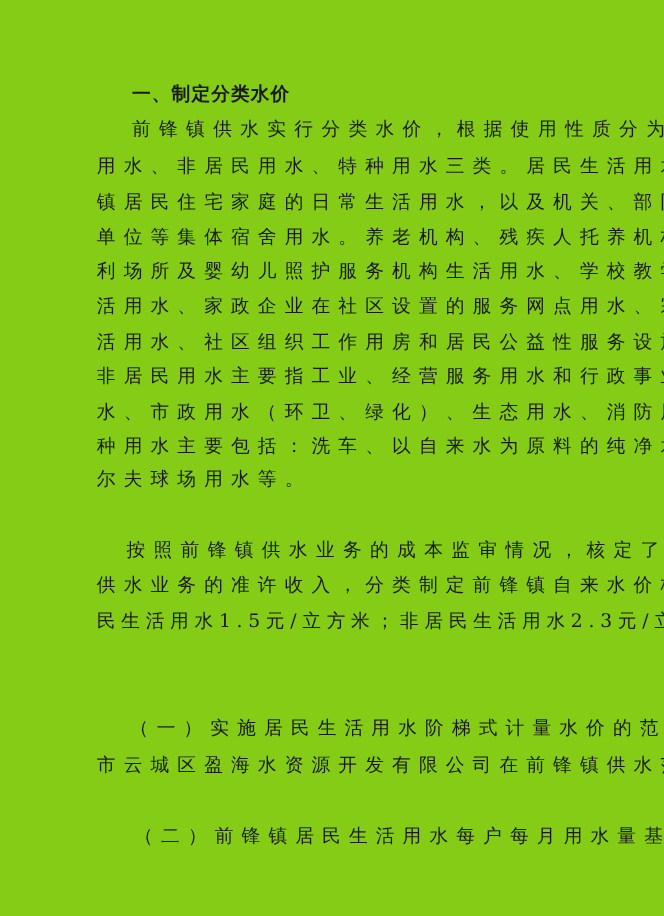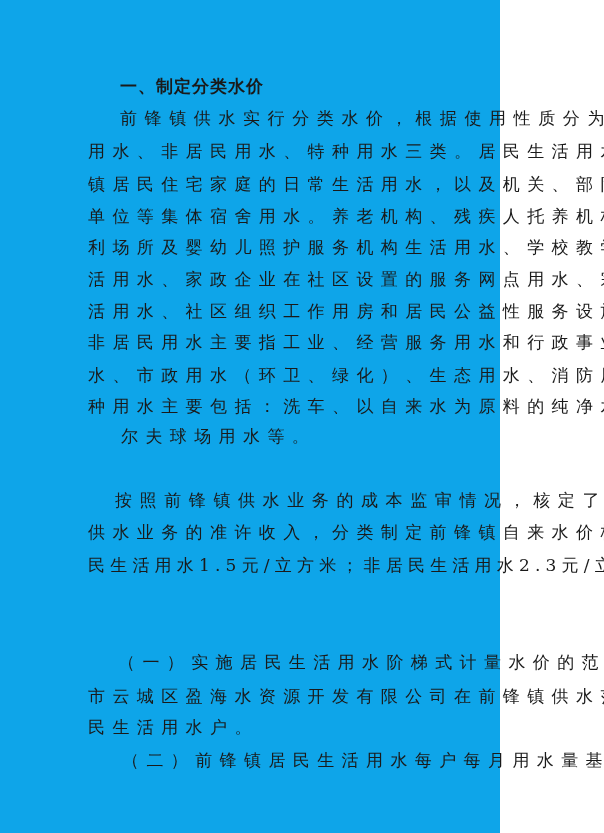--- a/index.html
+++ b/index.html
@@ -12,23 +12,23 @@
     height: 833px;
     position: relative;
     overflow: hidden;
     font-family: "DejaVu Serif", "Liberation Serif", serif;
     color: #1a1a1a;
   }
   .page {
     position: absolute;
     left: 0;
     top: 0;
-    width: 500px;
+    width: 604px;
     height: 833px;
-    background: #0ea5e9;
+    background: #84cc16;
   }
   .line {
     position: absolute;
     left: 88px;
     width: 430px;
     height: 32px;
     line-height: 32px;
     font-size: 17px;
     letter-spacing: 7.4px;
     white-space: nowrap;
@@ -51,24 +51,23 @@
   <div class="line indent" style="top:102px; letter-spacing:7.6px;">前锋镇供水实行分类水价，根据使用性质分为居民生活</div>
   <div class="line" style="top:135px;">用水、非居民用水、特种用水三类。居民生活用水主要指城</div>
   <div class="line" style="top:168px;">镇居民住宅家庭的日常生活用水，以及机关、部队、企事业</div>
   <div class="line" style="top:200px;">单位等集体宿舍用水。养老机构、残疾人托养机构等社会福</div>
   <div class="line" style="top:231px;">利场所及婴幼儿照护服务机构生活用水、学校教学和学生生</div>
   <div class="line" style="top:263px;">活用水、家政企业在社区设置的服务网点用水、宗教场所生</div>
   <div class="line" style="top:295px;">活用水、社区组织工作用房和居民公益性服务设施用水等；</div>
   <div class="line" style="top:326px;">非居民用水主要指工业、经营服务用水和行政事业单位用</div>
   <div class="line" style="top:359px;">水、市政用水（环卫、绿化）、生态用水、消防用水等；特</div>
   <div class="line" style="top:390px;">种用水主要包括：洗车、以自来水为原料的纯净水生产、高</div>
-  <div class="line" style="top:420px;margin-left:33px;">尔夫球场用水等。</div>
+  <div class="line" style="top:420px;">尔夫球场用水等。</div>
 
   <div class="line" style="top:484px; left:115px; letter-spacing:7.6px;">按照前锋镇供水业务的成本监审情况，核定了供水企业</div>
   <div class="line" style="top:516px;">供水业务的准许收入，分类制定前锋镇自来水价格标准：居</div>
   <div class="line" style="top:549px; letter-spacing:5.2px;">民生活用水1.5元/立方米；非居民生活用水2.3元/立方米；</div>
 
   <div class="line" style="top:646px; left:118px; letter-spacing:7.4px;">（一）实施居民生活用水阶梯式计量水价的范围为云浮</div>
   <div class="line" style="top:680px;">市云城区盈海水资源开发有限公司在前锋镇供水范围的居</div>
-  <div class="line" style="top:711px;">民生活用水户。</div>
   <div class="line" style="top:744px; left:122px; letter-spacing:7.4px;">（二）前锋镇居民生活用水每户每月用水量基数为：第</div>
 
 </div>
 
 </body></html>

